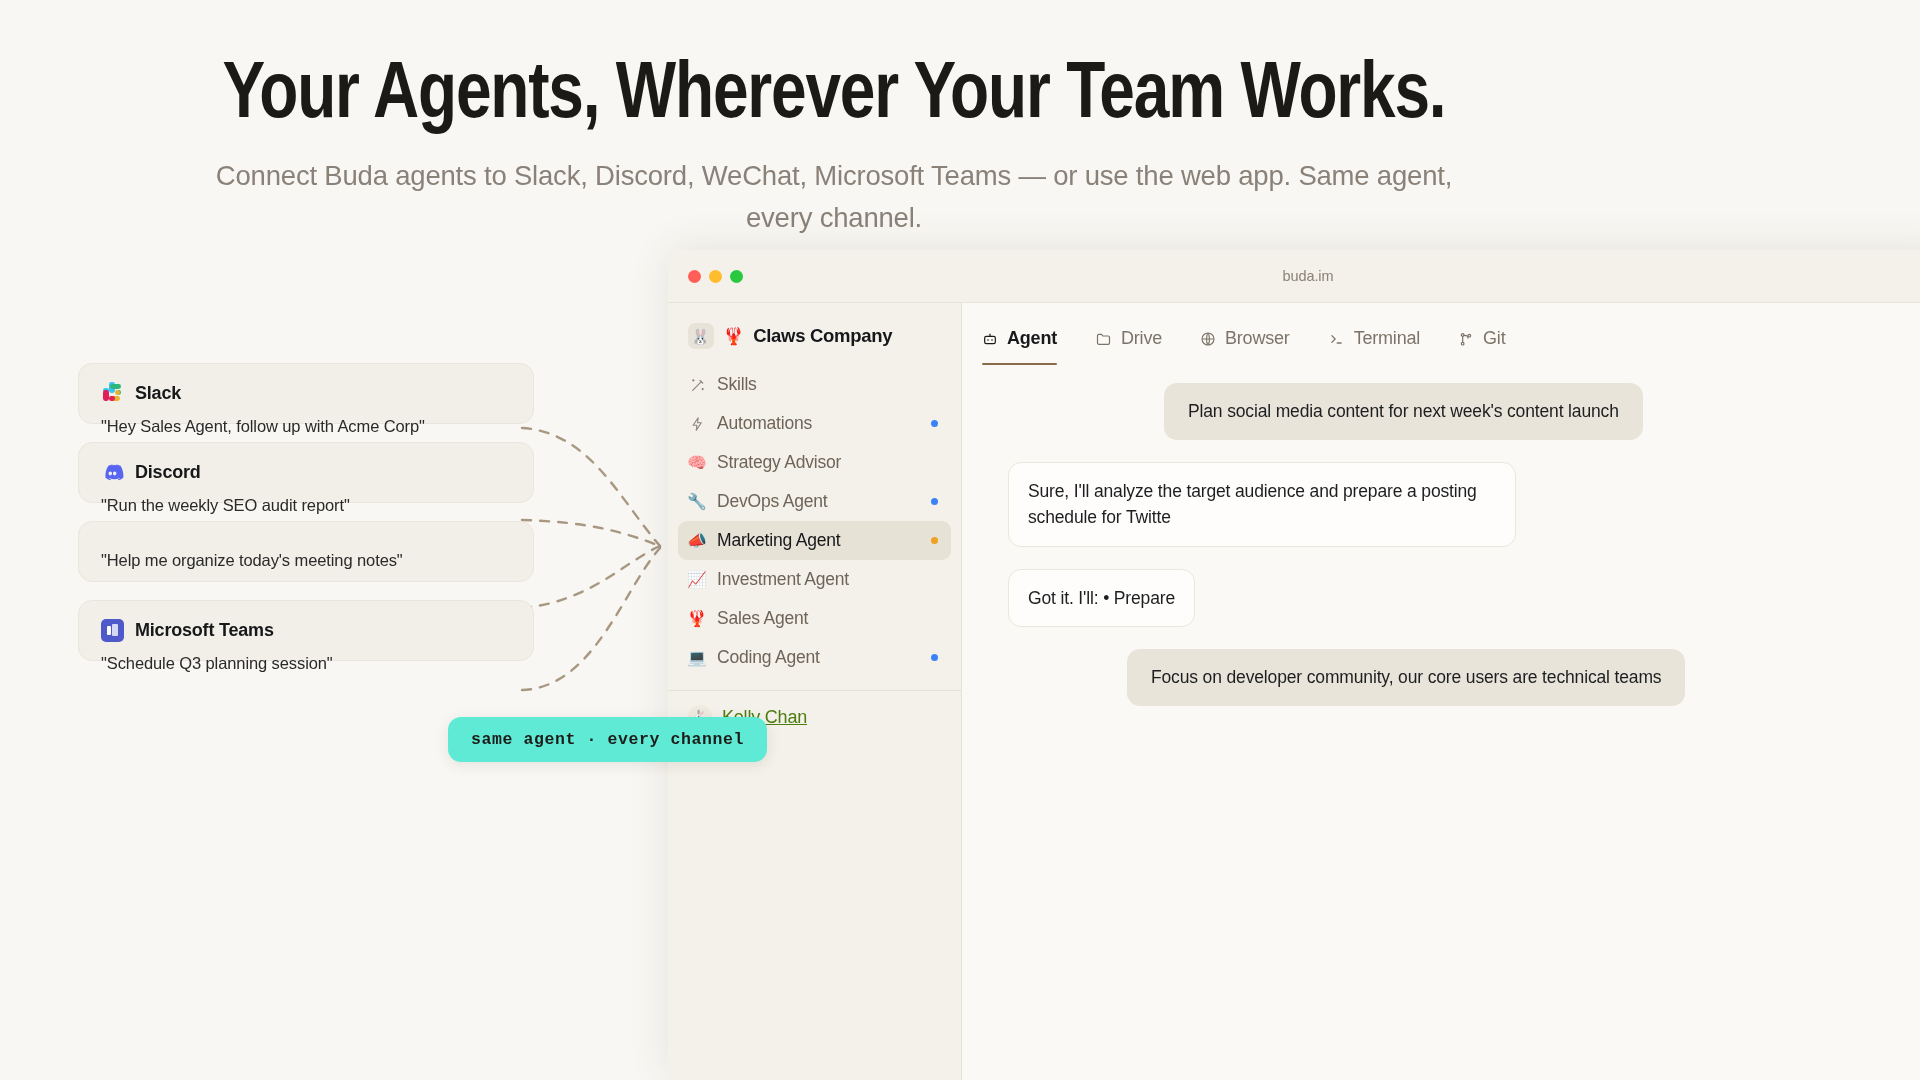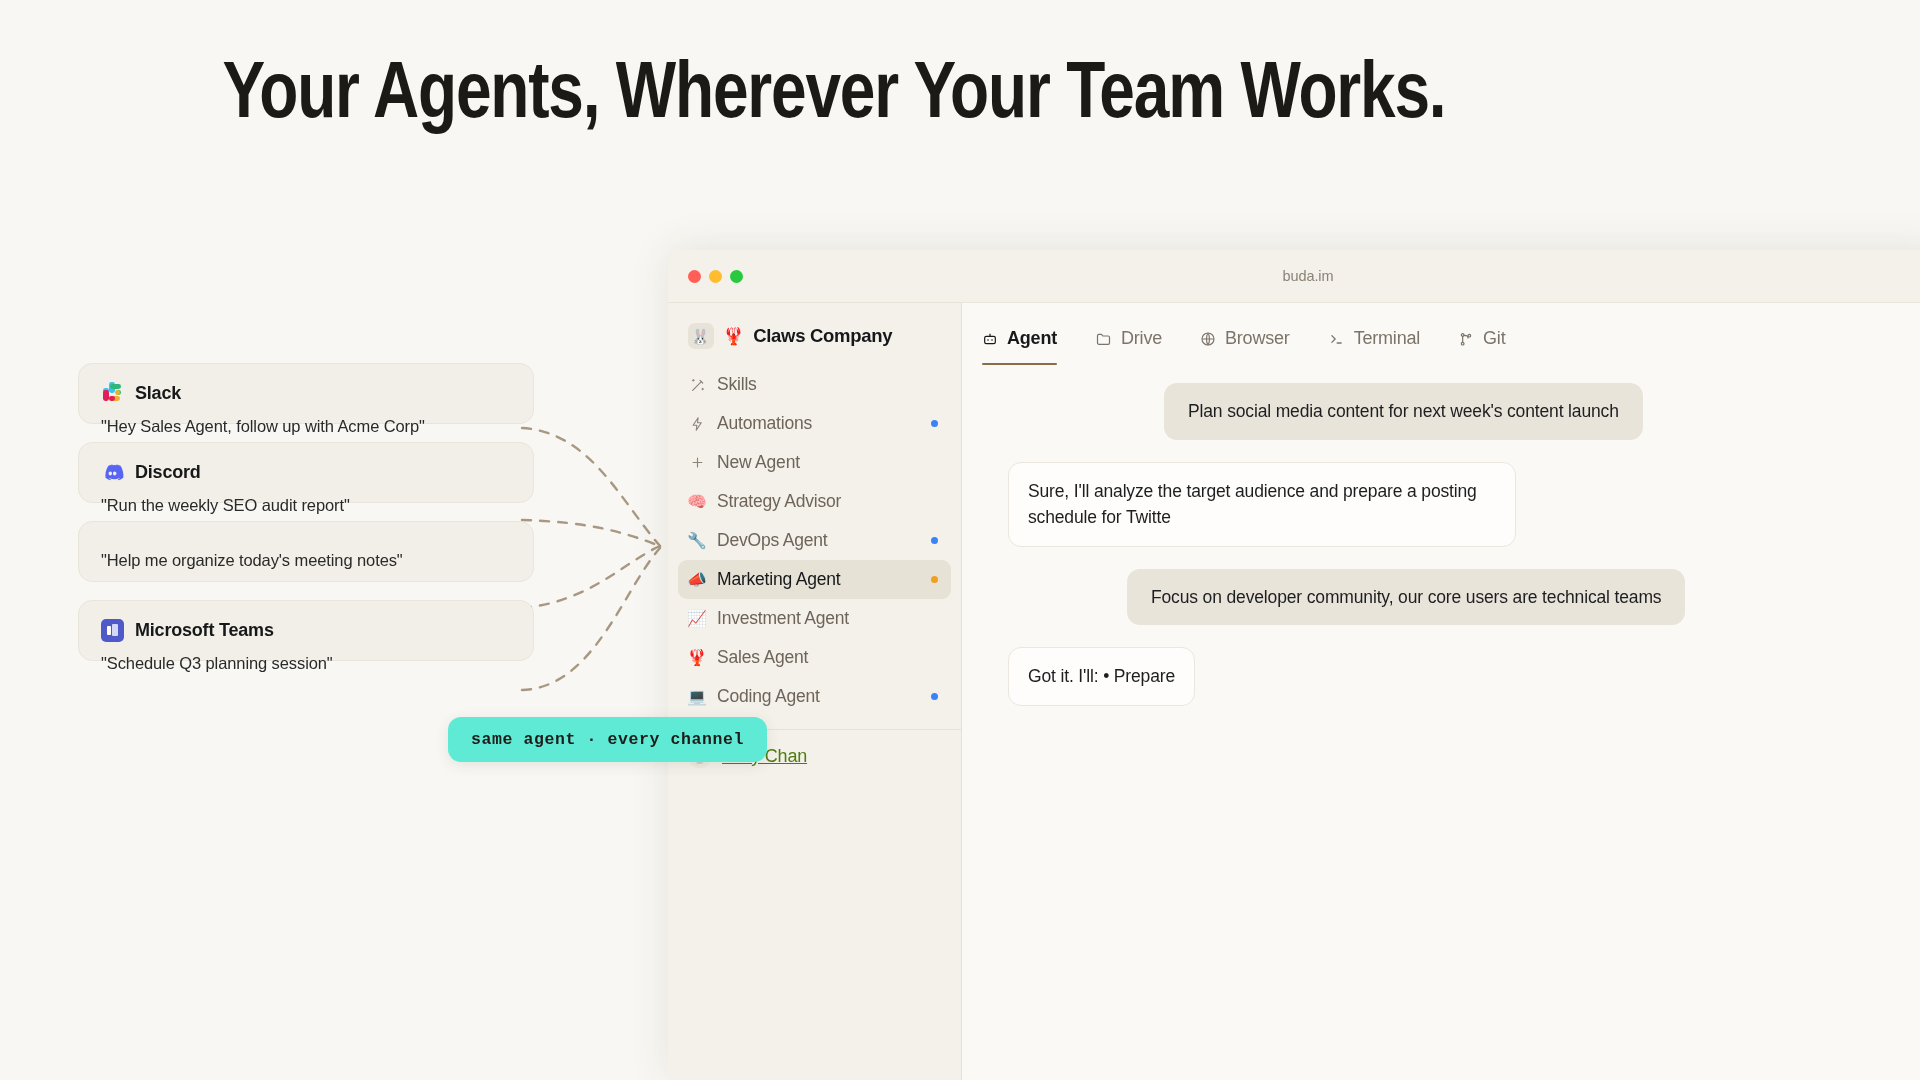--- a/index.html
+++ b/index.html
@@ -194,20 +194,21 @@
   }
   .msg-bot.short { padding: 15px 19px; }
 </style>
 </head>
 <body>
 
 <div class="page">
 
   <div class="hero">
     <div class="hero-title">Your Agents, Wherever Your Team Works.</div>
+    <div class="hero-sub">Connect Buda agents to Slack, Discord, WeChat, Microsoft Teams — or use the web app. Same agent, every channel.</div>
   </div>
 
   <svg class="connectors" viewBox="0 0 180 360" fill="none">
     <path d="M2 58 C 70 62, 100 130, 140 176" stroke="#a89882" stroke-width="2.4" stroke-dasharray="9 9" stroke-linecap="round"></path>
     <path d="M2 150 C 70 152, 104 162, 140 176" stroke="#a89882" stroke-width="2.4" stroke-dasharray="9 9" stroke-linecap="round"></path>
     <path d="M2 238 C 70 232, 104 192, 140 176" stroke="#a89882" stroke-width="2.4" stroke-dasharray="9 9" stroke-linecap="round"></path>
     <path d="M2 320 C 74 318, 104 218, 140 178" stroke="#a89882" stroke-width="2.4" stroke-dasharray="9 9" stroke-linecap="round"></path>
   </svg>
 
   <div class="cards">
@@ -293,28 +294,20 @@
         <div class="nav-item">
           <span class="ni-icon">
             <svg width="15" height="16" viewBox="0 0 24 24" fill="none" stroke="#8d8478" stroke-width="1.8" stroke-linejoin="round">
                 <path d="M13 2 5 14h6l-1 8 8-12h-6l1-8Z"></path>
               </svg>
           </span>
           <span>Automations</span>
           <span class="dotmark" style="background:#3b82f6"></span>
         </div>
 
-        <div class="nav-item">
-          <span class="ni-icon">
-            <svg width="15" height="15" viewBox="0 0 24 24" fill="none" stroke="#8d8478" stroke-width="1.9" stroke-linecap="round">
-                <path d="M12 5v14M5 12h14"></path>
-              </svg>
-          </span>
-          <span>New Agent</span>
-        </div>
 
 
         <div class="nav-item">
           <span class="ni-emoji">🧠</span>
           <span>Strategy Advisor</span>
         </div>
 
         <div class="nav-item">
           <span class="ni-emoji">🔧</span>
           <span>DevOps Agent</span>
@@ -401,22 +394,22 @@
                   <path d="M7 8v9M9 6.6c5 0 6 .6 6 4"></path>
                 </svg>
             </span>
             <span>Git</span>
           </div>
         </div>
 
         <div class="chat">
           <div class="msg msg-user">Plan social media content for next week's content launch</div>
           <div class="msg msg-bot">Sure, I'll analyze the target audience and prepare a posting schedule for Twitte</div>
+          <div class="msg msg-bot short">Got it. I'll: • Prepare</div>
           <div class="msg msg-user indent2">Focus on developer community, our core users are technical teams</div>
-          <div class="msg msg-bot short">Got it. I'll: • Prepare</div>
         </div>
 
       </div>
     </div>
   </div>
 
   <div class="badge">same agent · every channel</div>
 
 </div>
 

